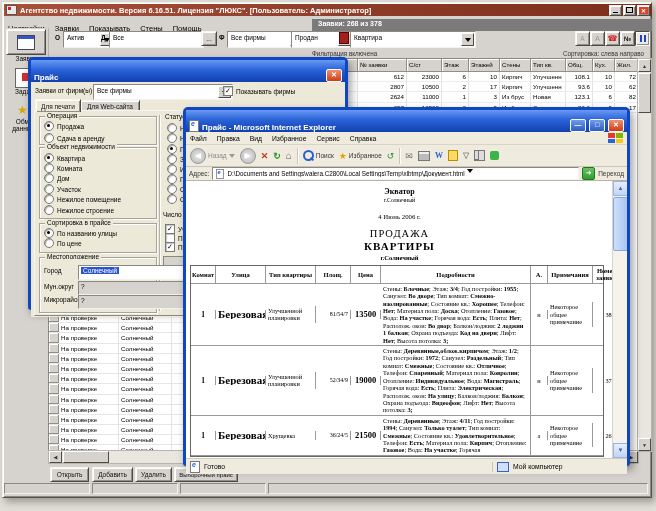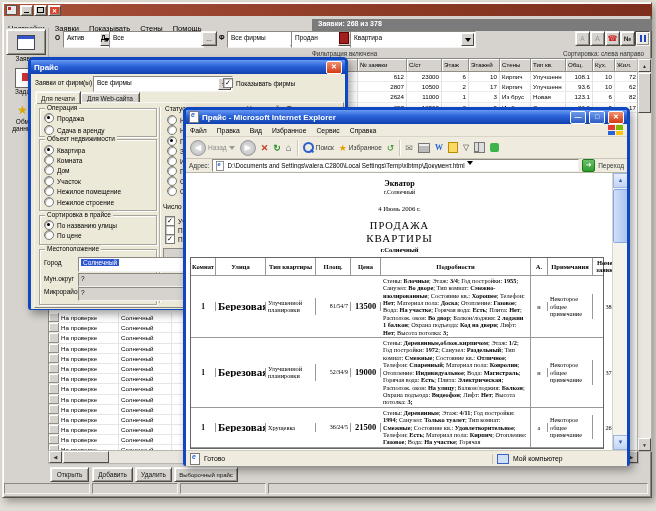--- a/index.html
+++ b/index.html
@@ -47,22 +47,22 @@
   .radio.on::after{content:"";display:block;width:3px;height:3px;border-radius:50%;background:#000;margin:2px 0 0 2px}
   .cb{width:8px;height:8px;background:#fff;border:1px solid #7c7a74;flex:none;
       box-shadow:inset 1px 1px 1px rgba(0,0,0,.25);font-size:7px;line-height:7px;text-align:center}
   .cb.on::after{content:"✓"}
   .rrow{position:absolute;display:flex;align-items:center;gap:3px;font-size:6.5px;white-space:nowrap}
   .fs{position:absolute;border:1px solid #a6a49c;box-shadow:inset 1px 1px 0 #fdfdfb,1px 1px 0 #fdfdfb}
   .lg{position:absolute;top:-5px;left:5px;background:#ece9d8;padding:0 2px;font-size:6.5px;white-space:nowrap}
   
   .xp{border:3px solid #0f47c0;border-radius:5px 5px 3px 3px;background:#efecdf;
       box-shadow:3px 4px 8px rgba(0,0,0,.38)}
-  .xpt{height:14px;background:linear-gradient(180deg,#6899f4 0%,#2a62d8 45%,#1140ae 100%);
-       border-radius:2px 2px 0 0;display:flex;align-items:center;color:#fff;font-weight:bold;font-size:8px;
+  .xpt{height:22px;background:linear-gradient(180deg,#6899f4 0%,#2a62d8 45%,#1140ae 100%);
+       border-radius:2px 2px 0 0;display:flex;align-items:flex-end;color:#fff;font-weight:bold;font-size:8px;
        padding:0 3px;gap:3px}
   .xbtn{width:14px;height:11px;border:1px solid #fff;border-radius:2px;font-size:7px;line-height:9px;
         text-align:center;color:#fff;flex:none}
   .xbtn.b{background:linear-gradient(#6f9bea,#2b5cc4)}
   .xbtn.r{background:linear-gradient(#ef9070,#d23a12)}
   .iemenu{height:12px;border-bottom:1px solid #d8d4c8;display:flex;align-items:center;padding:0 4px;gap:10px}
   .iemenu span{font-size:6.8px}
   .ietb{height:21px;border-bottom:1px solid #c9c5b8;display:flex;align-items:center;padding:0 4px;gap:5px}
   .circ{width:14px;height:14px;border-radius:50%;background:radial-gradient(#e9e9e9,#b5b5b5);
         border:1px solid #9a9a9a;color:#fff;font-size:8px;line-height:13px;text-align:center;flex:none}
@@ -101,20 +101,21 @@
 <body>
 
 <div class="stage">
 
   <div class="w frame" style="left:2px;top:2px;width:648px;height:494px"></div>
 
   <div class="w mwtitle" style="left:4px;top:4px;width:644px;height:12px">
     <span style="width:9px;height:8px;background:#e8e8e8;border:1px solid #555;display:inline-block;position:relative">
         <span style="position:absolute;left:1px;top:1px;width:3px;height:3px;background:#c22"></span>
       </span>
+    <span style="flex:1;overflow:hidden;white-space:nowrap">Агентство недвижимости. Версия 6.16.51. Лицензия "ЛЮКС". [Пользователь: Администратор]</span>
     <span style="display:flex;gap:1px">
       <span class="btn" style="width:11px;height:9px">
           <span style="width:5px;height:1px;background:#000;margin-top:4px"></span>
         </span>
       <span class="btn" style="width:11px;height:9px">
           <span style="width:5px;height:4px;border:1px solid #000"></span>
         </span>
       <span class="btn" style="width:11px;height:9px;background:#d6452c;color:#fff;font-size:6px">✕</span>
     </span>
   </div>
@@ -566,21 +567,21 @@
           </span>
       </span>
       <span style="width:11px;height:11px;background:linear-gradient(#6cc06c,#2f9e2f);border:1px solid #1c7a1c;border-radius:2px;color:#fff;font-size:7px;line-height:10px;text-align:center">➜</span>
       <span class="ietxt">Переход</span>
     </div>
     <div class="doc" style="height:277px">
       <div class="ctr" style="top:6px;font-size:8px;font-weight:bold">Экватор</div>
       <div class="ctr" style="top:16px;font-size:5.8px">г.Солнечный</div>
       <div class="ctr" style="top:32px;font-size:6.8px">4 Июнь 2006 г.</div>
       <div class="ctr" style="top:47px;font-size:10.5px;letter-spacing:1px">ПРОДАЖА</div>
-      <div class="ctr" style="top:59px;font-size:11px;font-weight:normal;letter-spacing:1px">КВАРТИРЫ</div>
+      <div class="ctr" style="top:59px;font-size:11px;font-weight:bold;letter-spacing:1px">КВАРТИРЫ</div>
       <div class="ctr" style="top:73px;font-size:6.5px;font-weight:bold">г.Солнечный</div>
 
       <div class="dt">
         <div class="dtr hd">
           <span class="dc d0">Комнат</span>
           <span class="dc d1">Улица</span>
           <span class="dc d2">Тип квартиры</span>
           <span class="dc d3">Площ.</span>
           <span class="dc d4">Цена</span>
           <span class="dc d5">Подробности</span>

